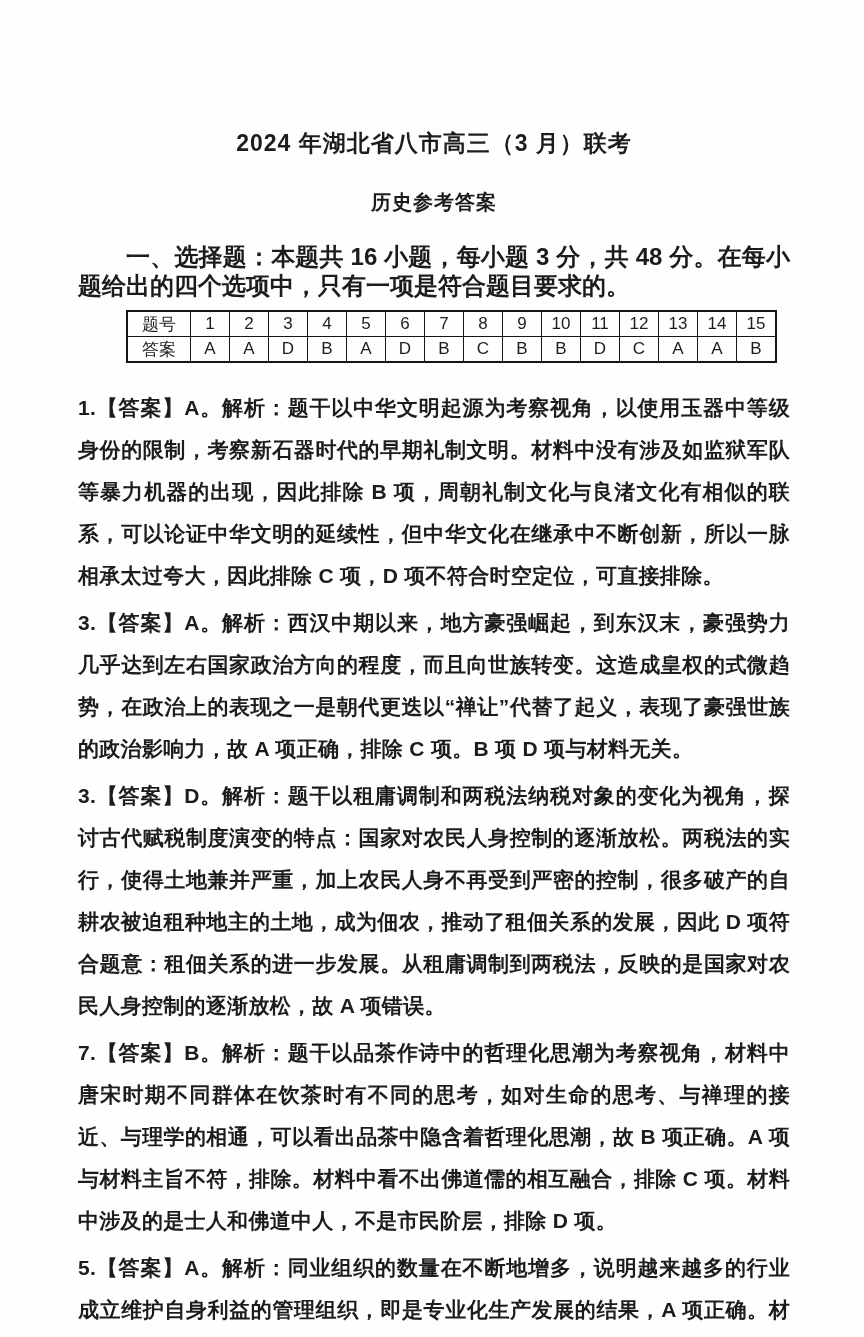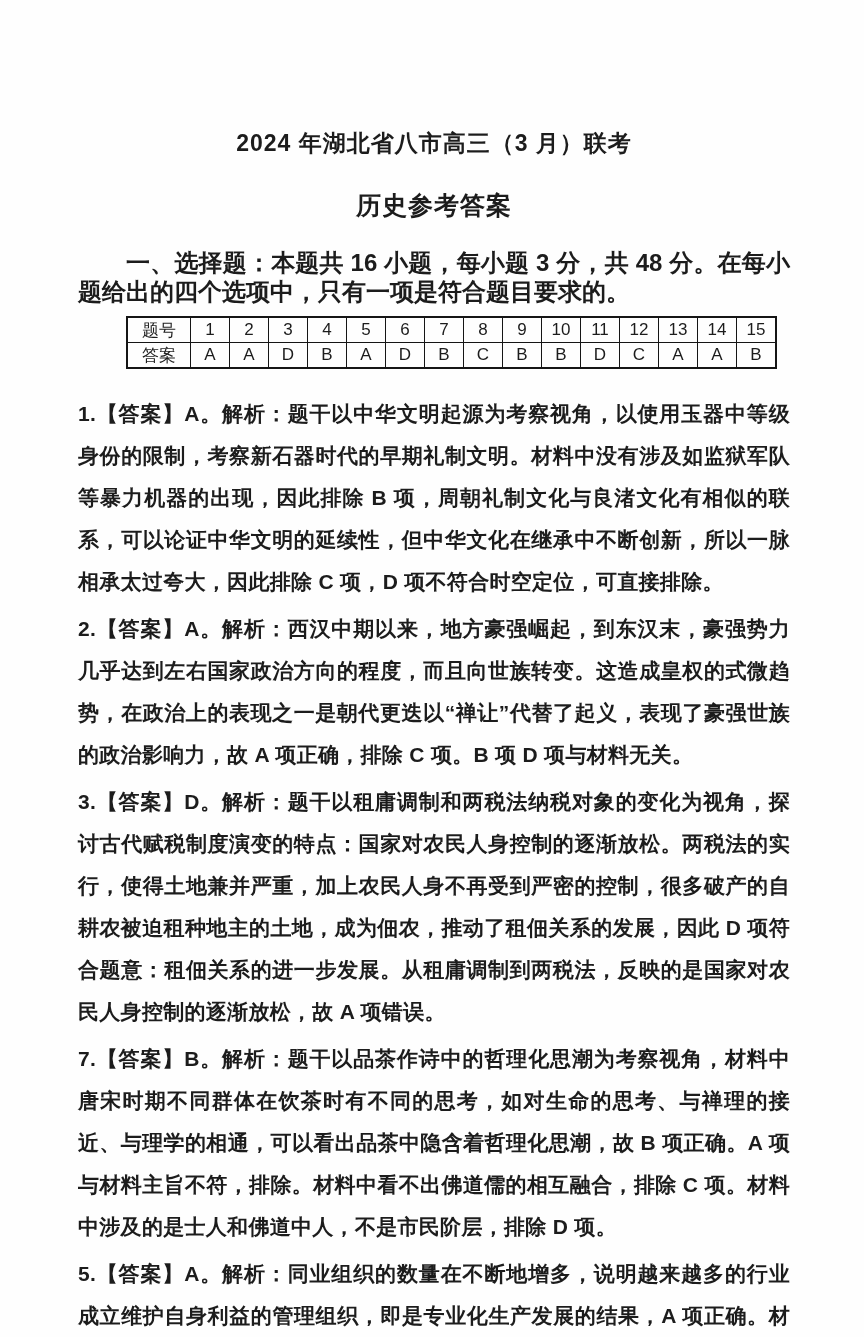--- a/index.html
+++ b/index.html
@@ -23,21 +23,21 @@
   }
   .doc-title {
     margin: 16px 0 30px 0;
     text-align: center;
     font-size: 23px;
     letter-spacing: 1px;
   }
   .doc-subtitle {
     margin: 0 0 26px 0;
     text-align: center;
-    font-size: 25px;
+    font-size: 20px;
     letter-spacing: 1px;
   }
   .section-intro {
     margin: 0 0 10px 0;
     font-size: 24px;
     line-height: 29px;
     text-align: justify;
     text-indent: 2em;
   }
   .answer-table {
@@ -125,21 +125,21 @@
           <td>C</td>
           <td>A</td>
           <td>A</td>
           <td>B</td>
         </tr>
       </tbody>
     </table>
 
     <div class="explanations">
       <p class="explanation">1.【答案】A。解析：题干以中华文明起源为考察视角，以使用玉器中等级身份的限制，考察新石器时代的早期礼制文明。材料中没有涉及如监狱军队等暴力机器的出现，因此排除 B 项，周朝礼制文化与良渚文化有相似的联系，可以论证中华文明的延续性，但中华文化在继承中不断创新，所以一脉相承太过夸大，因此排除 C 项，D 项不符合时空定位，可直接排除。</p>
-      <p class="explanation">2.【答案】A。解析：西汉中期以来，地方豪强崛起，到东汉末，豪强势力几乎达到左右国家政治方向的程度，而且向世族转变。这造成皇权的式微趋势，在政治上的表现之一是朝代更迭以“禅让”代替了起义，表现了豪强世族的政治影响力，故 A 项正确，排除 C 项。B 项 D 项与材料无关。</p>
+      <p class="explanation">3.【答案】A。解析：西汉中期以来，地方豪强崛起，到东汉末，豪强势力几乎达到左右国家政治方向的程度，而且向世族转变。这造成皇权的式微趋势，在政治上的表现之一是朝代更迭以“禅让”代替了起义，表现了豪强世族的政治影响力，故 A 项正确，排除 C 项。B 项 D 项与材料无关。</p>
       <p class="explanation">3.【答案】D。解析：题干以租庸调制和两税法纳税对象的变化为视角，探讨古代赋税制度演变的特点：国家对农民人身控制的逐渐放松。两税法的实行，使得土地兼并严重，加上农民人身不再受到严密的控制，很多破产的自耕农被迫租种地主的土地，成为佃农，推动了租佃关系的发展，因此 D 项符合题意：租佃关系的进一步发展。从租庸调制到两税法，反映的是国家对农民人身控制的逐渐放松，故 A 项错误。</p>
       <p class="explanation">7.【答案】B。解析：题干以品茶作诗中的哲理化思潮为考察视角，材料中唐宋时期不同群体在饮茶时有不同的思考，如对生命的思考、与禅理的接近、与理学的相通，可以看出品茶中隐含着哲理化思潮，故 B 项正确。A 项与材料主旨不符，排除。材料中看不出佛道儒的相互融合，排除 C 项。材料中涉及的是士人和佛道中人，不是市民阶层，排除 D 项。</p>
       <p class="explanation">5.【答案】A。解析：同业组织的数量在不断地增多，说明越来越多的行业成立维护自身利益的管理组织，即是专业化生产发展的结果，A 项正确。材料中并未提到政府的在会馆公所中的作用，故 B 项和材料无关。材料中商业资本的快速扩展无法体现，故 C 项不选。会馆群体价值取向有相同点，“趋同”的说法过于绝对，故 D 项不符合题意。</p>
 
     </div>
 
   </div>
 
   <div class="page-number">1</div>
 </div>

